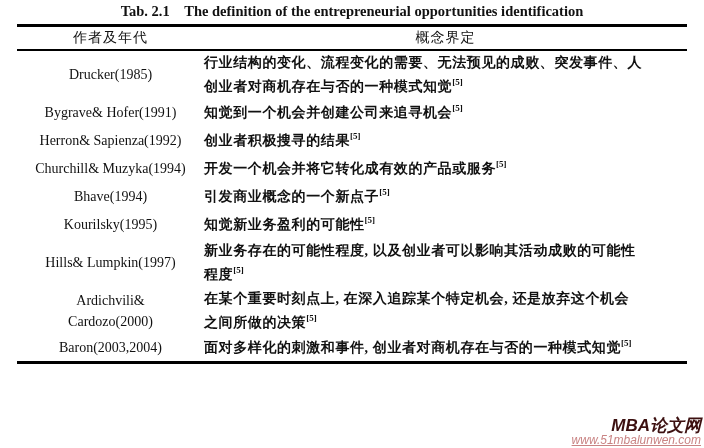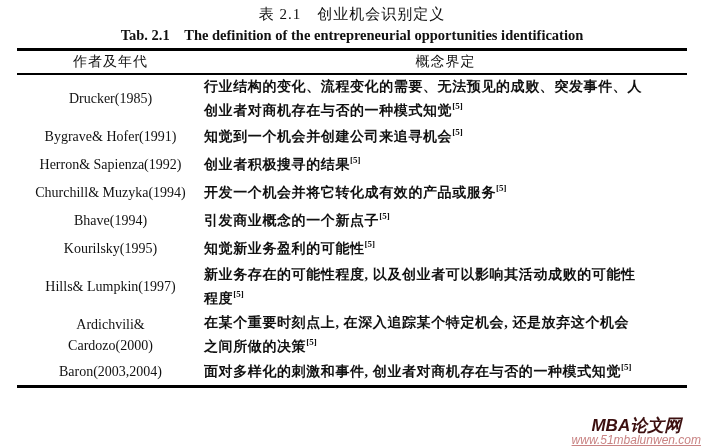--- a/index.html
+++ b/index.html
@@ -63,21 +63,21 @@
   tr.tall{height:48px;}
   sup{
     font-size:9px;
     letter-spacing:0;
     line-height:0;
   }
   .watermark{
     position:absolute;
     right:3px;
     bottom:1px;
-    text-align:center;
+    text-align:right;
     font-family:"Liberation Sans","DejaVu Sans",sans-serif;
   }
   .wm-name{
     font-weight:bold;
     font-style:italic;
     font-size:17px;
     line-height:17px;
     color:#3c1010;
   }
   .wm-url{
@@ -86,21 +86,20 @@
     line-height:13px;
     color:#c98383;
     text-decoration:underline;
   }
 </style>
 </head>
 <body>
 
 <div class="page">
 
-  <div class="title-zh">表 2.1　创业机会识别定义</div>
 
   <div class="title-en">Tab. 2.1　The definition of the entrepreneurial opportunities identification</div>
 
   <table class="def-table">
     <thead>
       <tr>
         <th class="h-author">作者及年代</th>
         <th class="h-definition">概念界定</th>
       </tr>
     </thead>

